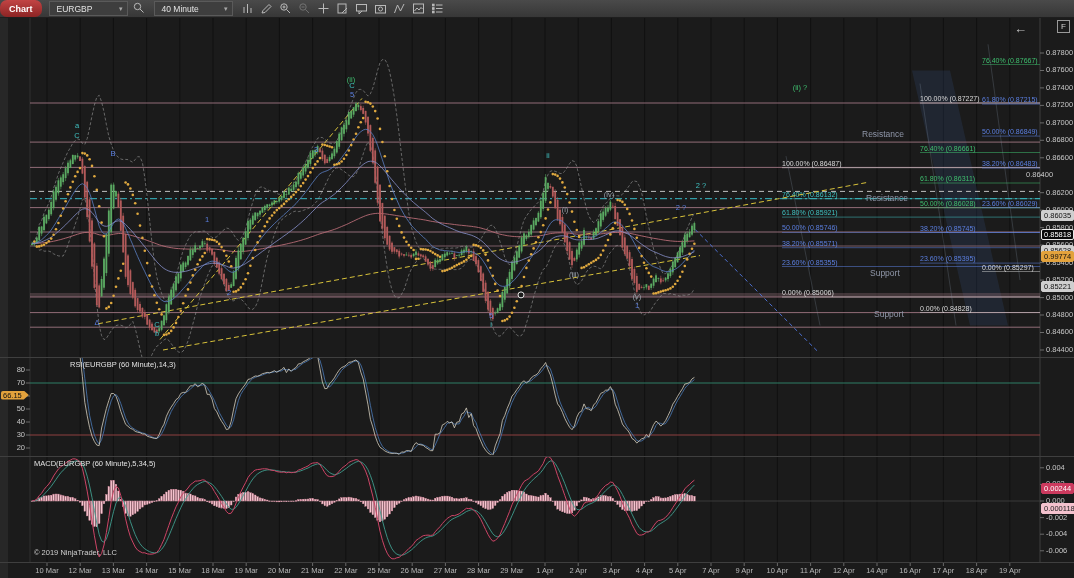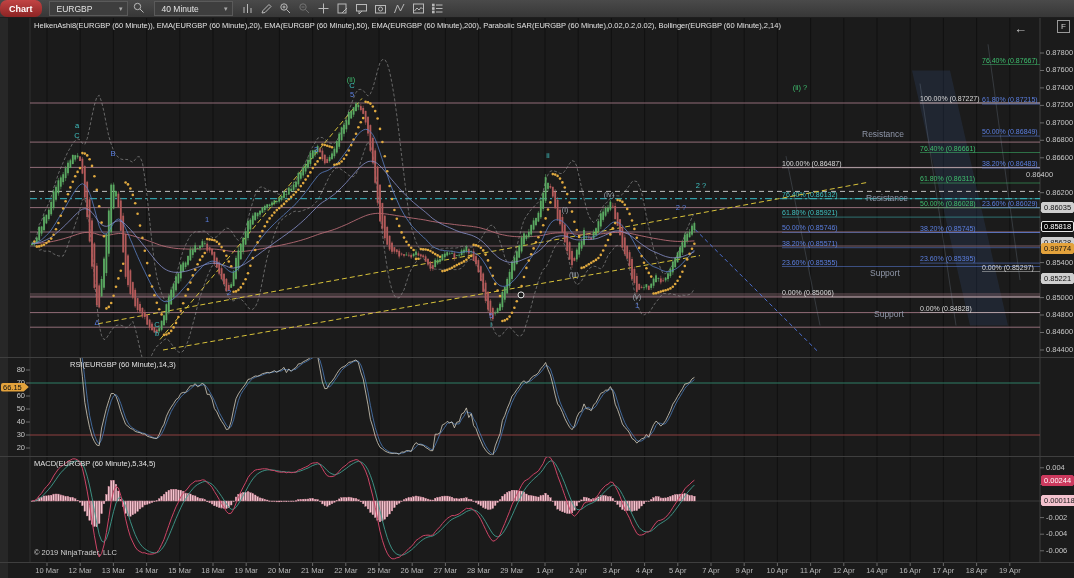--- a/index.html
+++ b/index.html
@@ -14,21 +14,21 @@
     border:1px solid #5a5a5a;color:#e2e2e2;font-size:8.5px;display:flex;
     align-items:center;justify-content:space-between;min-width:66px;}
   .caret{font-size:7px;color:#a8a8a8;margin-left:8px;}
   .tb-icon{width:16px;height:13px;margin-left:3px;display:inline-flex;
     align-items:center;justify-content:center;}
   .tb-icon.dim{opacity:.4;}
   #chart-svg{position:absolute;left:0;top:0;z-index:1;}
   .ind-label{position:absolute;font-size:7.5px;color:#e2e2e2;z-index:2;white-space:nowrap;}
   .axis-label{position:absolute;font-size:7.5px;color:#c6c6c6;z-index:2;line-height:8px;white-space:nowrap;}
   .badge{position:absolute;font-size:7.5px;line-height:9px;padding:0 2px;border-radius:2px;
-    z-index:3;white-space:nowrap;}
+    z-index:3;white-space:nowrap;margin-top:8px;}
   .date-label{position:absolute;font-size:7.5px;color:#b8b8b8;width:34px;text-align:center;z-index:2;}
   .fbtn{position:absolute;left:1057px;top:20px;width:11px;height:11px;border:1px solid #9a9a9a;
     color:#d2d2d2;font-size:8px;display:flex;align-items:center;justify-content:center;z-index:4;}
   .backarrow{position:absolute;left:1014px;top:21px;color:#c4c4c4;font-size:13px;z-index:4;}
   .copyright{position:absolute;left:34px;top:548px;font-size:7.5px;color:#d0d0d0;z-index:2;}
 </style>
 </head>
 <body>
 
 <div class="app">
@@ -1443,21 +1443,20 @@
       <line x1="777.4000000000001" y1="563" x2="777.4000000000001" y2="566" stroke="#6a6a6a"></line>
       <line x1="810.6" y1="563" x2="810.6" y2="566" stroke="#6a6a6a"></line>
       <line x1="843.8000000000001" y1="563" x2="843.8000000000001" y2="566" stroke="#6a6a6a"></line>
       <line x1="877.0000000000001" y1="563" x2="877.0000000000001" y2="566" stroke="#6a6a6a"></line>
       <line x1="910.2" y1="563" x2="910.2" y2="566" stroke="#6a6a6a"></line>
       <line x1="943.4000000000001" y1="563" x2="943.4000000000001" y2="566" stroke="#6a6a6a"></line>
       <line x1="976.6000000000001" y1="563" x2="976.6000000000001" y2="566" stroke="#6a6a6a"></line>
       <line x1="1009.8000000000001" y1="563" x2="1009.8000000000001" y2="566" stroke="#6a6a6a"></line>
     </svg>
 
-  <div class="ind-label" style="left:34px;top:21px;">HeikenAshi8(EURGBP (60 Minute)), EMA(EURGBP (60 Minute),20), EMA(EURGBP (60 Minute),50), EMA(EURGBP (60 Minute),200), Parabolic SAR(EURGBP (60 Minute),0.02,0.2,0.02), Bollinger(EURGBP (60 Minute),2,14)</div>
   <div class="ind-label" style="left:34px;top:360px;margin-left:36px;">RSI(EURGBP (60 Minute),14,3)</div>
   <div class="ind-label" style="left:34px;top:459px;">MACD(EURGBP (60 Minute),5,34,5)</div>
   <div class="copyright">© 2019 NinjaTrader, LLC</div>
 
   <div class="backarrow">←</div>
   <div class="fbtn">F</div>
 
   <div id="price-axis">
       <div class="axis-label" style="position: absolute; left: 1046px; top: 49px;">0.87800</div>
       <div class="axis-label" style="position: absolute; left: 1046px; top: 66.468px;">0.87600</div>

